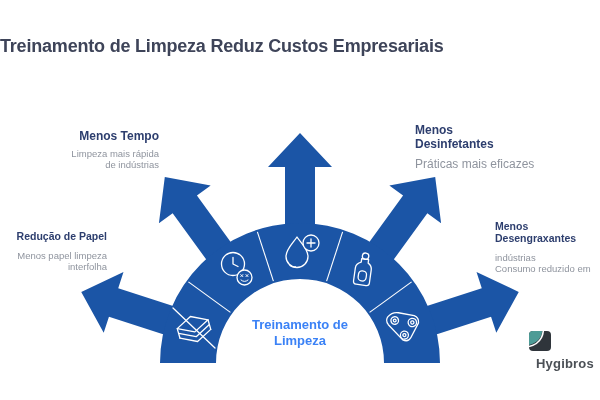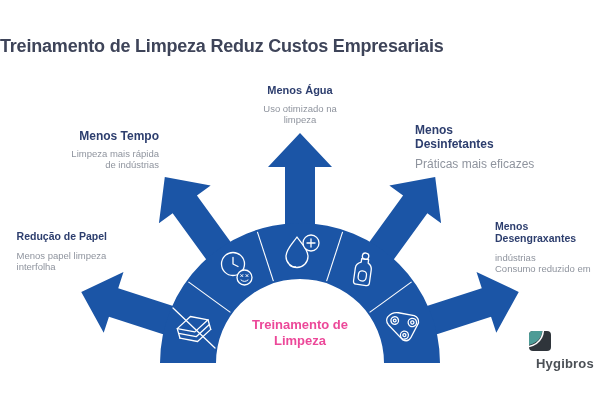--- a/index.html
+++ b/index.html
@@ -5,41 +5,41 @@
   html,body{margin:0;padding:0;background:#ffffff;}
   .stage{position:relative;width:600px;height:400px;background:#ffffff;overflow:hidden;
          font-family:"Liberation Sans",sans-serif;}
   .art{position:absolute;left:0;top:0;}
   .title{position:absolute;top:36px;left:0;width:600px;margin:0;
          font-size:18px;font-weight:bold;color:#3E4459;letter-spacing:-0.2px;}
   .sec{position:absolute;}
   .sec .lbl{font-weight:bold;color:#2D3E6E;}
   .sec .desc{color:#8F949E;}
   
-  .sec-papel{right:493px;top:230px;text-align:left;}
+  .sec-papel{right:493px;top:230px;text-align:right;}
   .sec-papel .lbl{font-size:10.5px;line-height:13px;}
   .sec-papel .desc{font-size:9.5px;line-height:10.5px;margin-top:8px;}
   
   .sec-tempo{right:441px;top:129px;text-align:right;}
   .sec-tempo .lbl{font-size:12px;line-height:14px;}
   .sec-tempo .desc{font-size:9.5px;line-height:10.5px;margin-top:6px;}
   
   .sec-agua{left:0;top:84px;width:600px;text-align:center;}
   .sec-agua .lbl{font-size:11px;line-height:13px;}
   .sec-agua .desc{font-size:9.5px;line-height:10.5px;margin-top:7px;}
   
   .sec-desinf{left:415px;top:124px;text-align:left;}
   .sec-desinf .lbl{font-size:12px;line-height:13.5px;}
   .sec-desinf .desc{font-size:12px;line-height:10px;margin-top:8px;}
   
   .sec-deseng{left:495px;top:220px;text-align:left;}
   .sec-deseng .lbl{font-size:10.5px;line-height:12px;}
   .sec-deseng .desc{font-size:9.5px;line-height:10.5px;margin-top:9px;}
   .center-label{position:absolute;top:317px;left:0;width:600px;text-align:center;
-                font-size:13px;line-height:16px;font-weight:bold;color:#ec4899;}
+                font-size:13px;line-height:16px;font-weight:bold;color:#3b82f6;}
   .logo{position:absolute;left:504px;top:331px;width:72px;text-align:center;}
   .logo-text{font-size:13px;font-weight:bold;color:#4B5056;letter-spacing:0.2px;margin-top:1px;margin-left:32px;}
   
   .ic{stroke:#ffffff;fill:none;stroke-width:1.3;stroke-linecap:round;stroke-linejoin:round;}
   .ic-thin{stroke-width:1;}
   .fb{fill:#1B55A6;}
 </style>
 </head>
 <body>
 
@@ -123,27 +123,20 @@
   </div>
 
   <div class="sec sec-tempo">
     <div class="lbl">Menos Tempo</div>
     <div class="desc">
       <div>Limpeza mais rápida</div>
       <div>de indústrias</div>
     </div>
   </div>
 
-  <div class="sec sec-agua">
-    <div class="lbl">Menos Água</div>
-    <div class="desc">
-      <div>Uso otimizado na</div>
-      <div>limpeza</div>
-    </div>
-  </div>
 
   <div class="sec sec-desinf">
     <div class="lbl">
       <div>Menos</div>
       <div>Desinfetantes</div>
     </div>
     <div class="desc">
       <div>Práticas mais eficazes</div>
     </div>
   </div>

